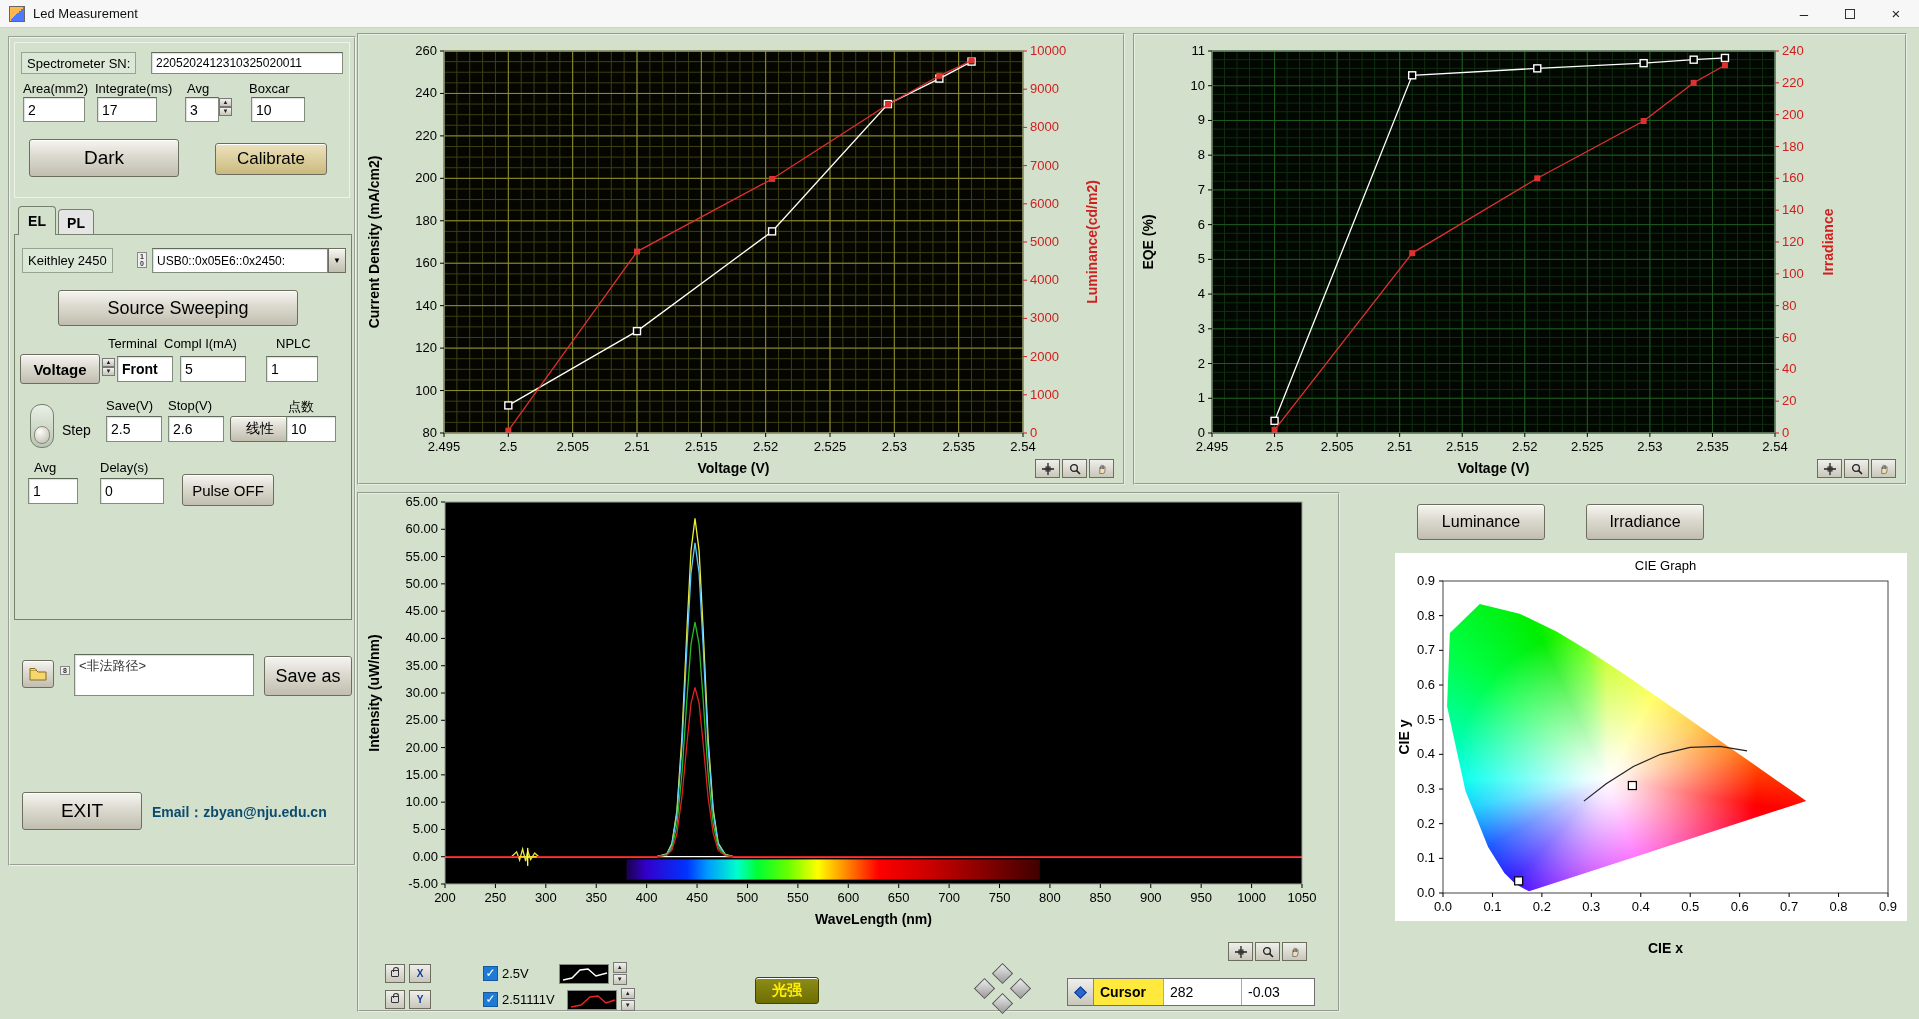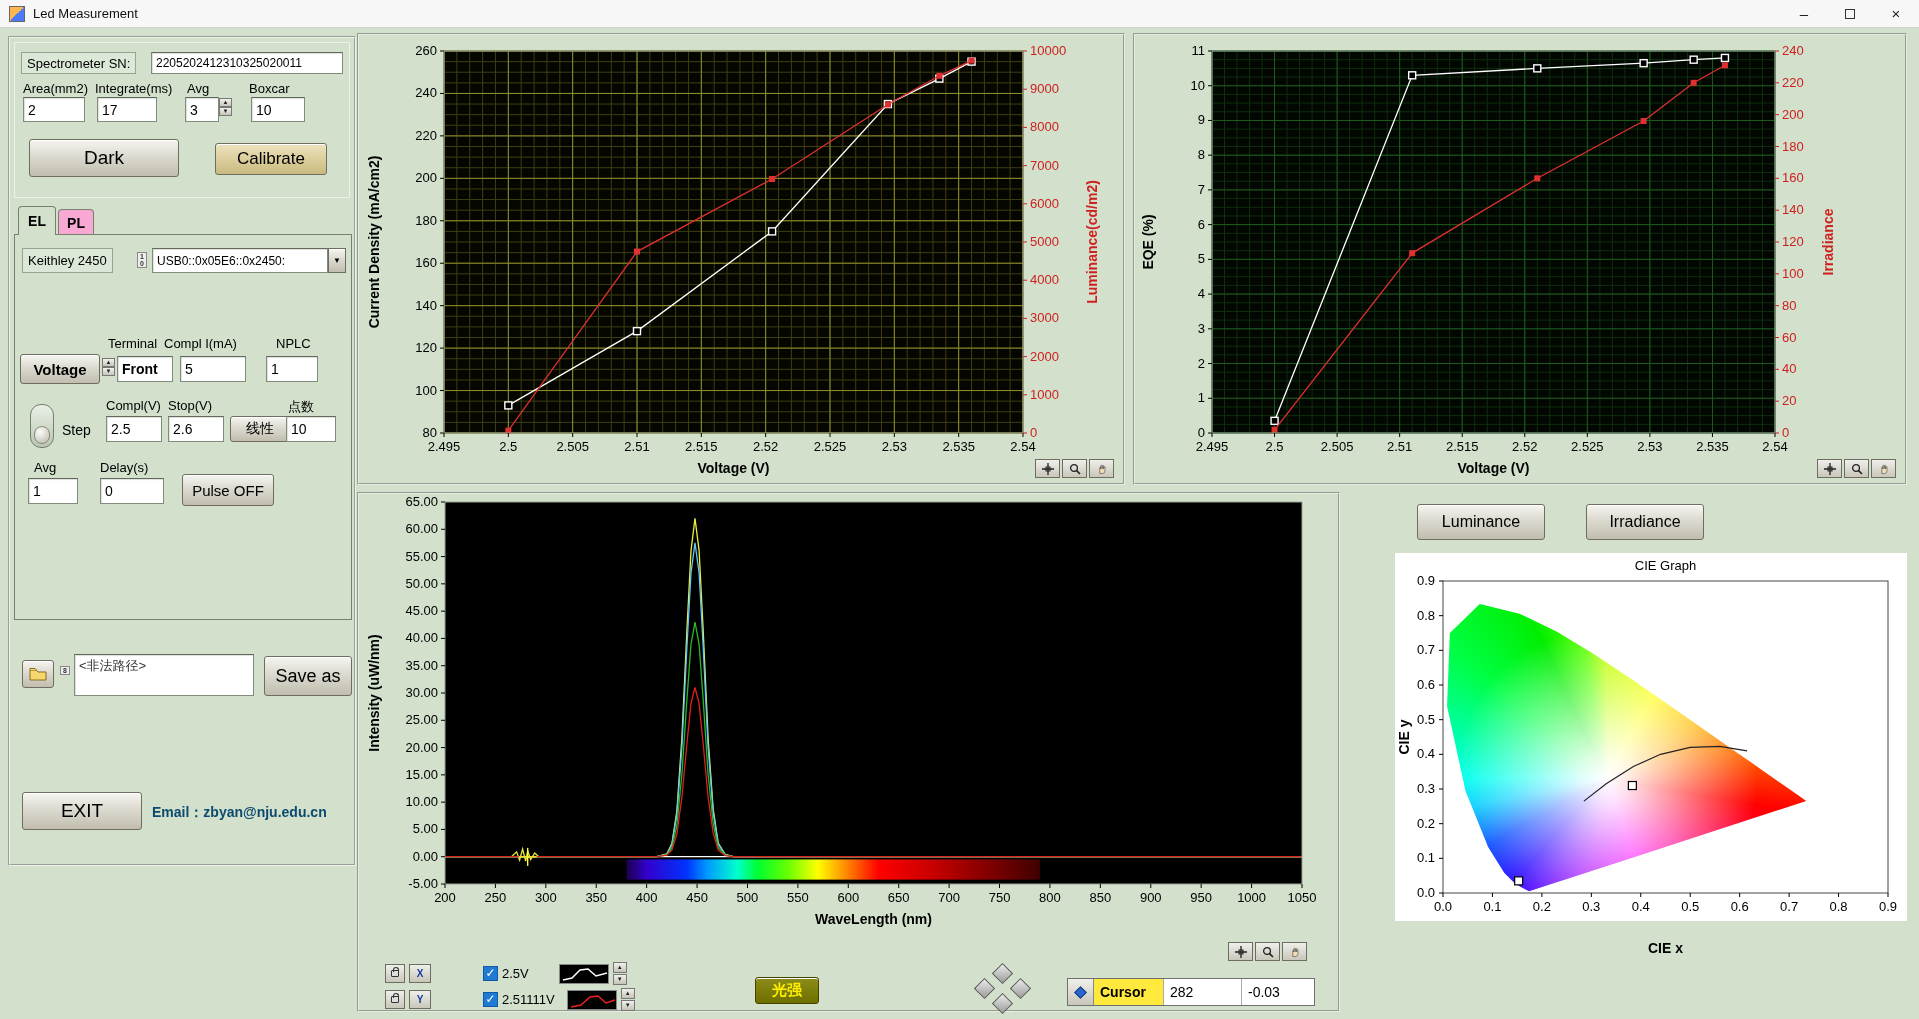--- a/index.html
+++ b/index.html
@@ -16,21 +16,21 @@
   
   .panel{border:2px groove #eef3ea;}
   .btn{display:flex;align-items:center;justify-content:center;background:linear-gradient(#f5f5f1,#dcd9cf 45%,#c1beb0);border:1px solid #6e6e60;border-radius:3px;box-shadow:inset 0 1px 0 #fff;color:#000;cursor:pointer;text-align:center;}
   .btn.tan{background:linear-gradient(#ece2bd,#d9cb97 60%,#c9b97f);}
   .btn.olive{background:linear-gradient(#8c8c1a,#6f6f00);color:#ffee00;font-weight:bold;border:1px solid #444400;}
   .field{background:#fff;border:1px solid #808c7c;border-top-color:#5f6a5b;box-shadow:inset 1px 1px 1px #00000022;font-size:14px;color:#000;padding:2px 4px;display:flex;align-items:center;}
   .lbl{font-size:13px;color:#000;white-space:nowrap;}
   .label-box{border:1px solid #96a590;background:#dce8d7;font-size:13px;display:flex;align-items:center;padding:0 5px;color:#000;}
   .tab{position:absolute;border:1px solid #75806f;border-bottom:none;border-radius:4px 4px 0 0;display:flex;align-items:center;justify-content:center;font-weight:bold;font-size:14px;cursor:pointer;}
   .tab.active{background:#d2e0cc;z-index:2;}
-  .tab.inactive{background:#f9a8d4;}
+  .tab.inactive{background:#e5e5e5;}
   .tabbox{position:absolute;border:1px solid #75806f;}
   .spin{display:inline-flex;flex-direction:column;width:13px;}
   .spin span{font-size:6px;line-height:7px;text-align:center;background:linear-gradient(#f2f2ee,#c8c5b9);border:1px solid #777;cursor:pointer;color:#222;}
   .checkbox{width:15px;height:15px;background:#1f7ad4;border:1px solid #1059a5;color:#fff;font-size:12px;line-height:13px;text-align:center;cursor:pointer;}
   .chart-panel{position:absolute;border:2px groove #e6eee2;background:#d2e0cc;}
   .pal{position:absolute;display:flex;gap:2px;}
   .pal-btn{width:25px;height:19px;background:linear-gradient(#efefeb,#c9c6ba);border:1px solid #6e6e60;display:flex;align-items:center;justify-content:center;cursor:pointer;}
   .toggle-v{background:linear-gradient(#e9efe5,#b9c6b2);border:1px solid #75806f;border-radius:11px;position:relative;}
   .toggle-v .knob{position:absolute;left:3px;right:3px;bottom:3px;height:18px;border-radius:9px;background:radial-gradient(circle at 35% 30%,#fdfdfb,#b7b7a8);border:1px solid #8a8a7c;}
   .lockicon{width:8px;height:7px;border:1px solid #333;border-radius:1px;position:relative;background:#ddd;}
@@ -103,34 +103,35 @@
         <span>1</span>
         <span>0</span>
       </span>
     <span class="abs field" style="left:142px;top:210px;width:176px;height:25px;font-size:12px;">
       <span>USB0::0x05E6::0x2450:</span>
     </span>
     <span class="abs btn" style="left:318px;top:210px;width:18px;height:25px;font-size:8px;border-radius:0;">
         <span>▼</span>
       </span>
 
+    <div class="abs btn" style="left:48px;top:252px;width:240px;height:36px;font-size:18px;">Source Sweeping</div>
 
     <span class="abs lbl" style="left:98px;top:298px;">Terminal</span>
     <span class="abs lbl" style="left:154px;top:298px;">Compl I(mA)</span>
     <span class="abs lbl" style="left:266px;top:298px;">NPLC</span>
     <div class="abs btn" style="left:10px;top:316px;width:80px;height:30px;font-size:15px;font-weight:bold;">Voltage</div>
     <span class="abs spin" style="left:92px;top:320px;">
       <span>▲</span>
       <span>▼</span>
     </span>
     <span class="abs field" style="left:107px;top:318px;width:56px;height:26px;font-weight:bold;">Front</span>
     <span class="abs field" style="left:170px;top:318px;width:66px;height:26px;">5</span>
     <span class="abs field" style="left:256px;top:318px;width:52px;height:26px;">1</span>
 
-    <span class="abs lbl" style="left:96px;top:360px;">Compl(V)</span>
+    <span class="abs lbl" style="left:96px;top:360px;">Save(V)</span>
     <span class="abs lbl" style="left:158px;top:360px;">Stop(V)</span>
     <span class="abs lbl" style="left:278px;top:360px;">点数</span>
     <div class="abs toggle-v" style="left:20px;top:366px;width:24px;height:44px;">
         <span class="knob"></span>
       </div>
     <span class="abs lbl" style="left:52px;top:384px;font-size:14px;">Step</span>
     <span class="abs field" style="left:96px;top:378px;width:56px;height:26px;">2.5</span>
     <span class="abs field" style="left:158px;top:378px;width:56px;height:26px;">2.6</span>
     <div class="abs btn" style="left:220px;top:378px;width:60px;height:26px;font-size:14px;">线性</div>
     <span class="abs field" style="left:276px;top:378px;width:50px;height:26px;">10</span>

